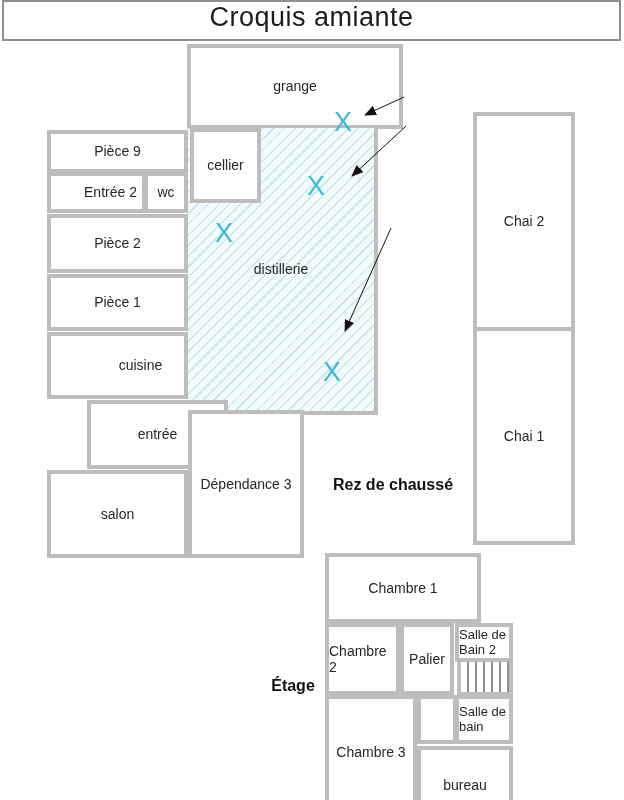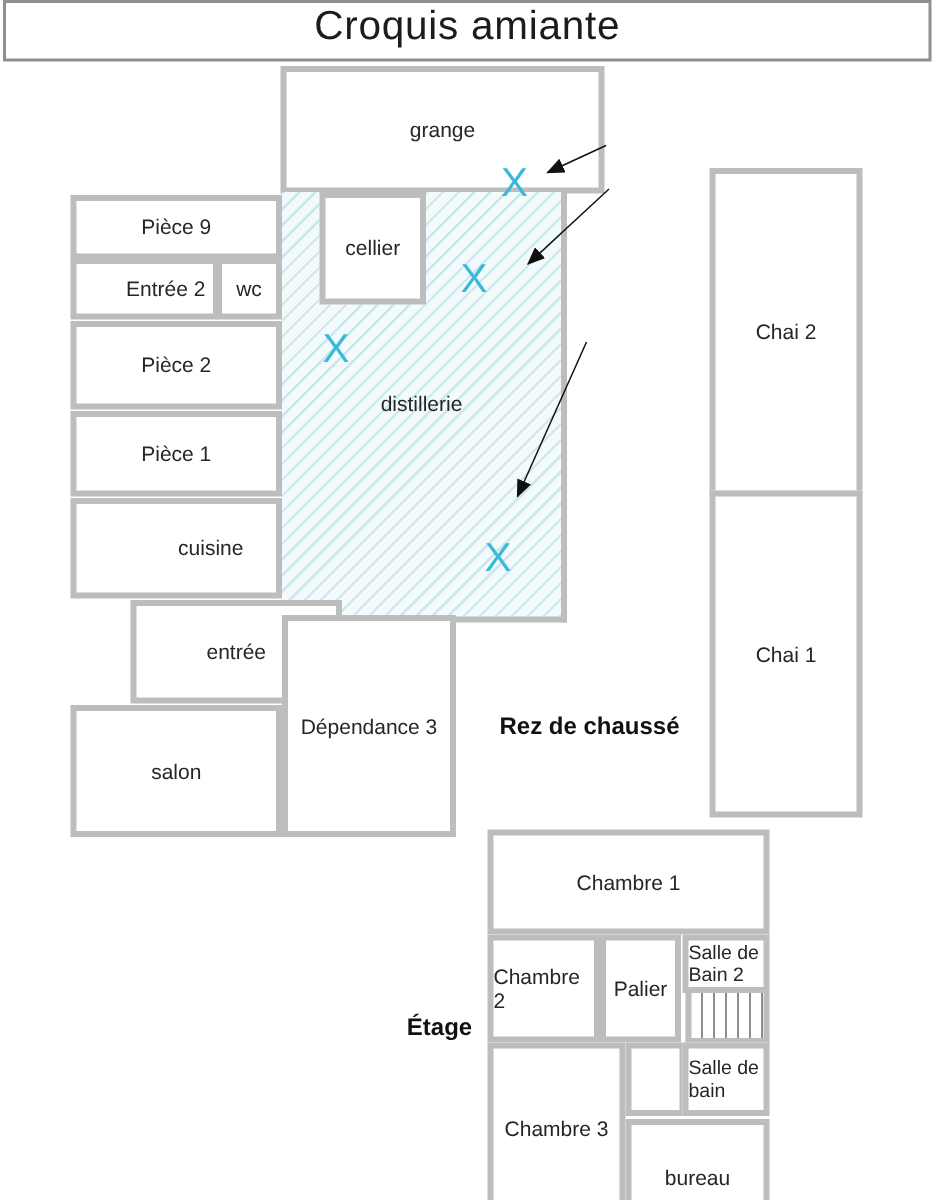--- a/index.html
+++ b/index.html
@@ -56,21 +56,21 @@
 </div>
 
 <div class="room" style="left:187px;top:44px;width:216px;height:85px;">
   <span>grange</span>
 </div>
 
 <div class="room hatch" style="left:188px;top:128px;width:190px;height:287px;">
   <span>distillerie</span>
 </div>
 
-<div class="room" style="left:190px;top:128px;width:71px;height:75px;margin-left:23px;">
+<div class="room" style="left:190px;top:128px;width:71px;height:75px;">
   <span>cellier</span>
 </div>
 
 <div class="room" style="left:47px;top:130px;width:141px;height:43px;">
   <span>Pièce 9</span>
 </div>
 <div class="room" style="left:47px;top:172px;width:99px;height:41px;padding-left:28px;">
   <span>Entrée 2</span>
 </div>
 <div class="room" style="left:144px;top:172px;width:44px;height:41px;">
@@ -100,21 +100,21 @@
   <span>Chai 2</span>
 </div>
 <div class="room" style="left:473px;top:327px;width:102px;height:218px;">
   <span>Chai 1</span>
 </div>
 
 <div class="floor-label" style="left:330px;top:476px;width:126px;">Rez de chaussé</div>
 
 <div class="floor-label" style="left:268px;top:677px;width:50px;">Étage</div>
 
-<div class="room" style="left:325px;top:553px;width:188px;height:70px;">
+<div class="room" style="left:325px;top:553px;width:156px;height:70px;">
   <span>Chambre 1</span>
 </div>
 <div class="room" style="left:325px;top:623px;width:75px;height:72px;">
   <span>Chambre 2</span>
 </div>
 <div class="room" style="left:400px;top:623px;width:54px;height:72px;">
   <span>Palier</span>
 </div>
 <div class="room small-label" style="left:455px;top:623px;width:58px;height:39px;">
   <span>Salle de Bain 2</span>

